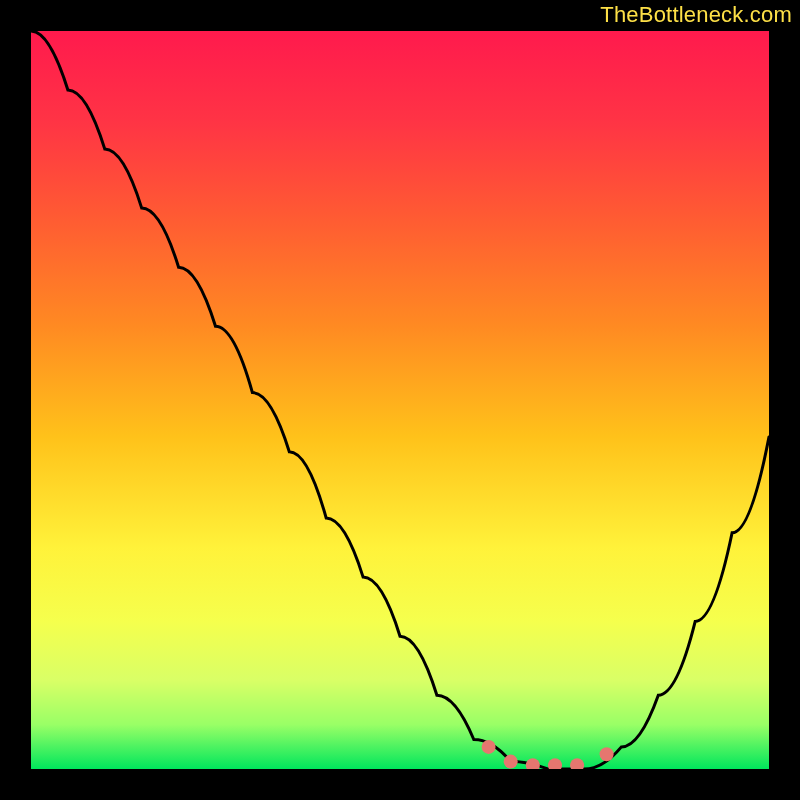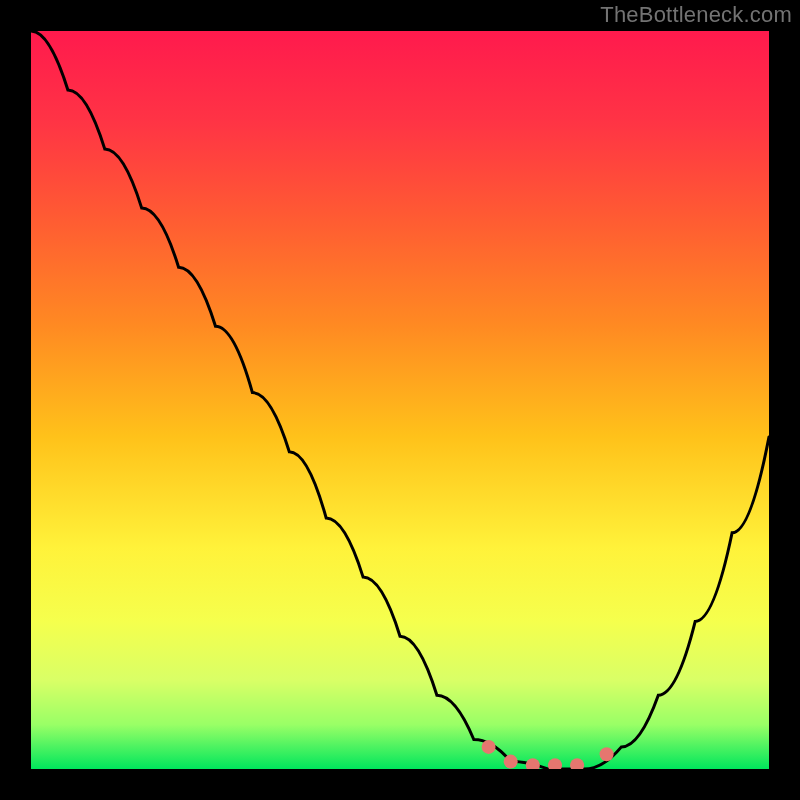--- a/index.html
+++ b/index.html
@@ -14,21 +14,21 @@
   .frame {
     position: relative;
     width: 800px;
     height: 800px;
     background: #000;
   }
   .watermark {
     position: absolute;
     top: 2px;
     right: 8px;
-    color: #737373;
+    color: #fde047;
     font-size: 22px;
     font-weight: 500;
     letter-spacing: 0.2px;
     z-index: 10;
   }
   .plot {
     position: absolute;
     left: 31px;
     top: 31px;
     width: 738px;

